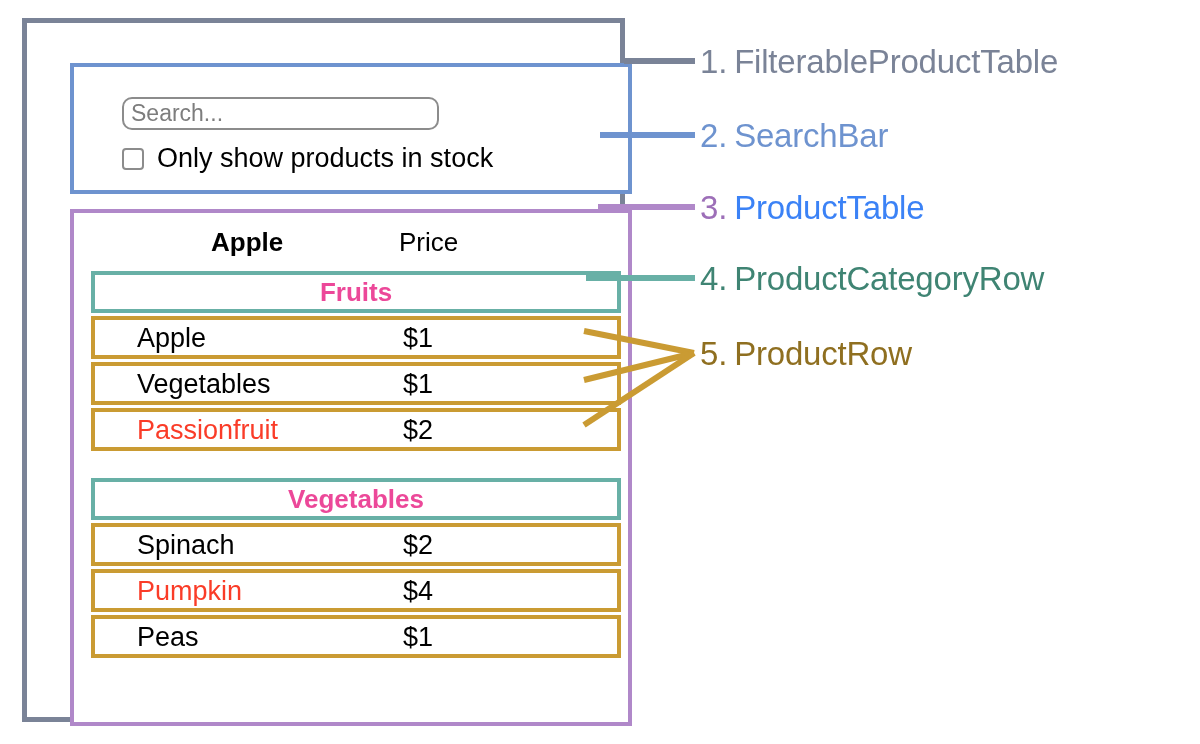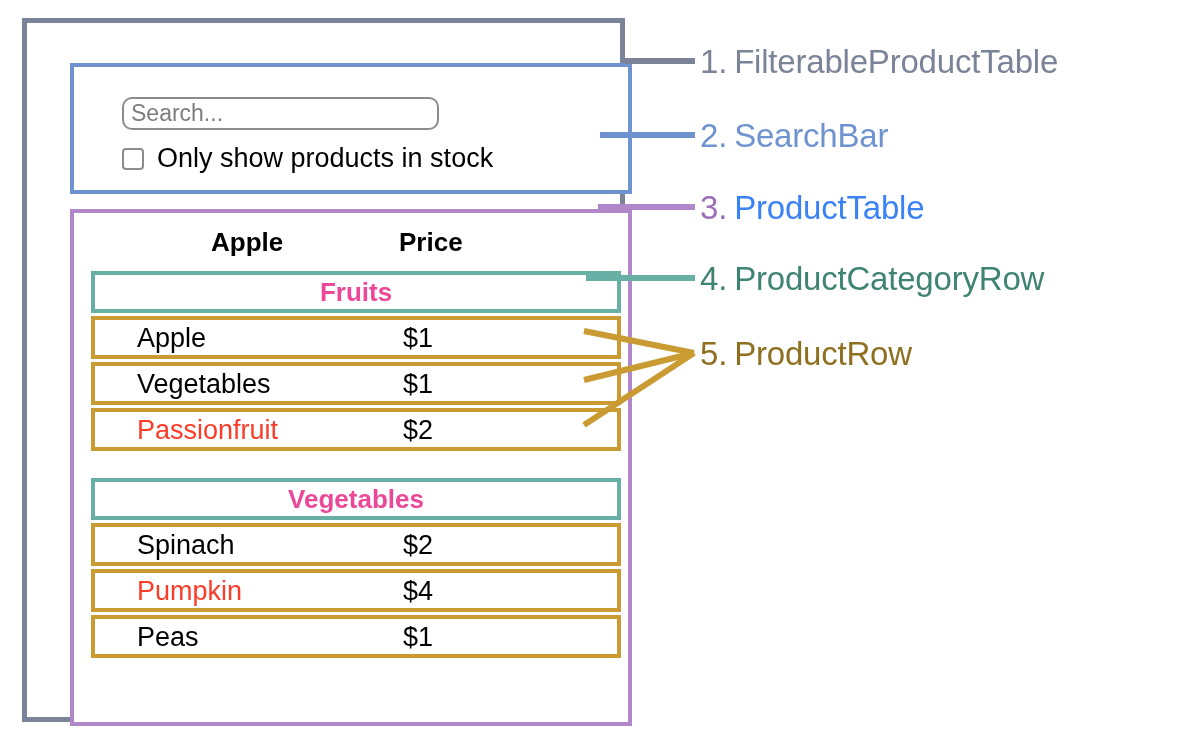--- a/index.html
+++ b/index.html
@@ -129,21 +129,21 @@
   .th-name {
     position: absolute;
     left: 137px;
     font-weight: bold;
     font-size: 26px;
     color: #000;
   }
   .th-price {
     position: absolute;
     left: 325px;
-    font-weight: bold;
+    font-weight: normal;
     font-size: 26px;
     color: #000;
   }
 
   .rows-area {
     position: absolute;
     left: 17px;
     top: 58px;
     width: 530px;
   }

